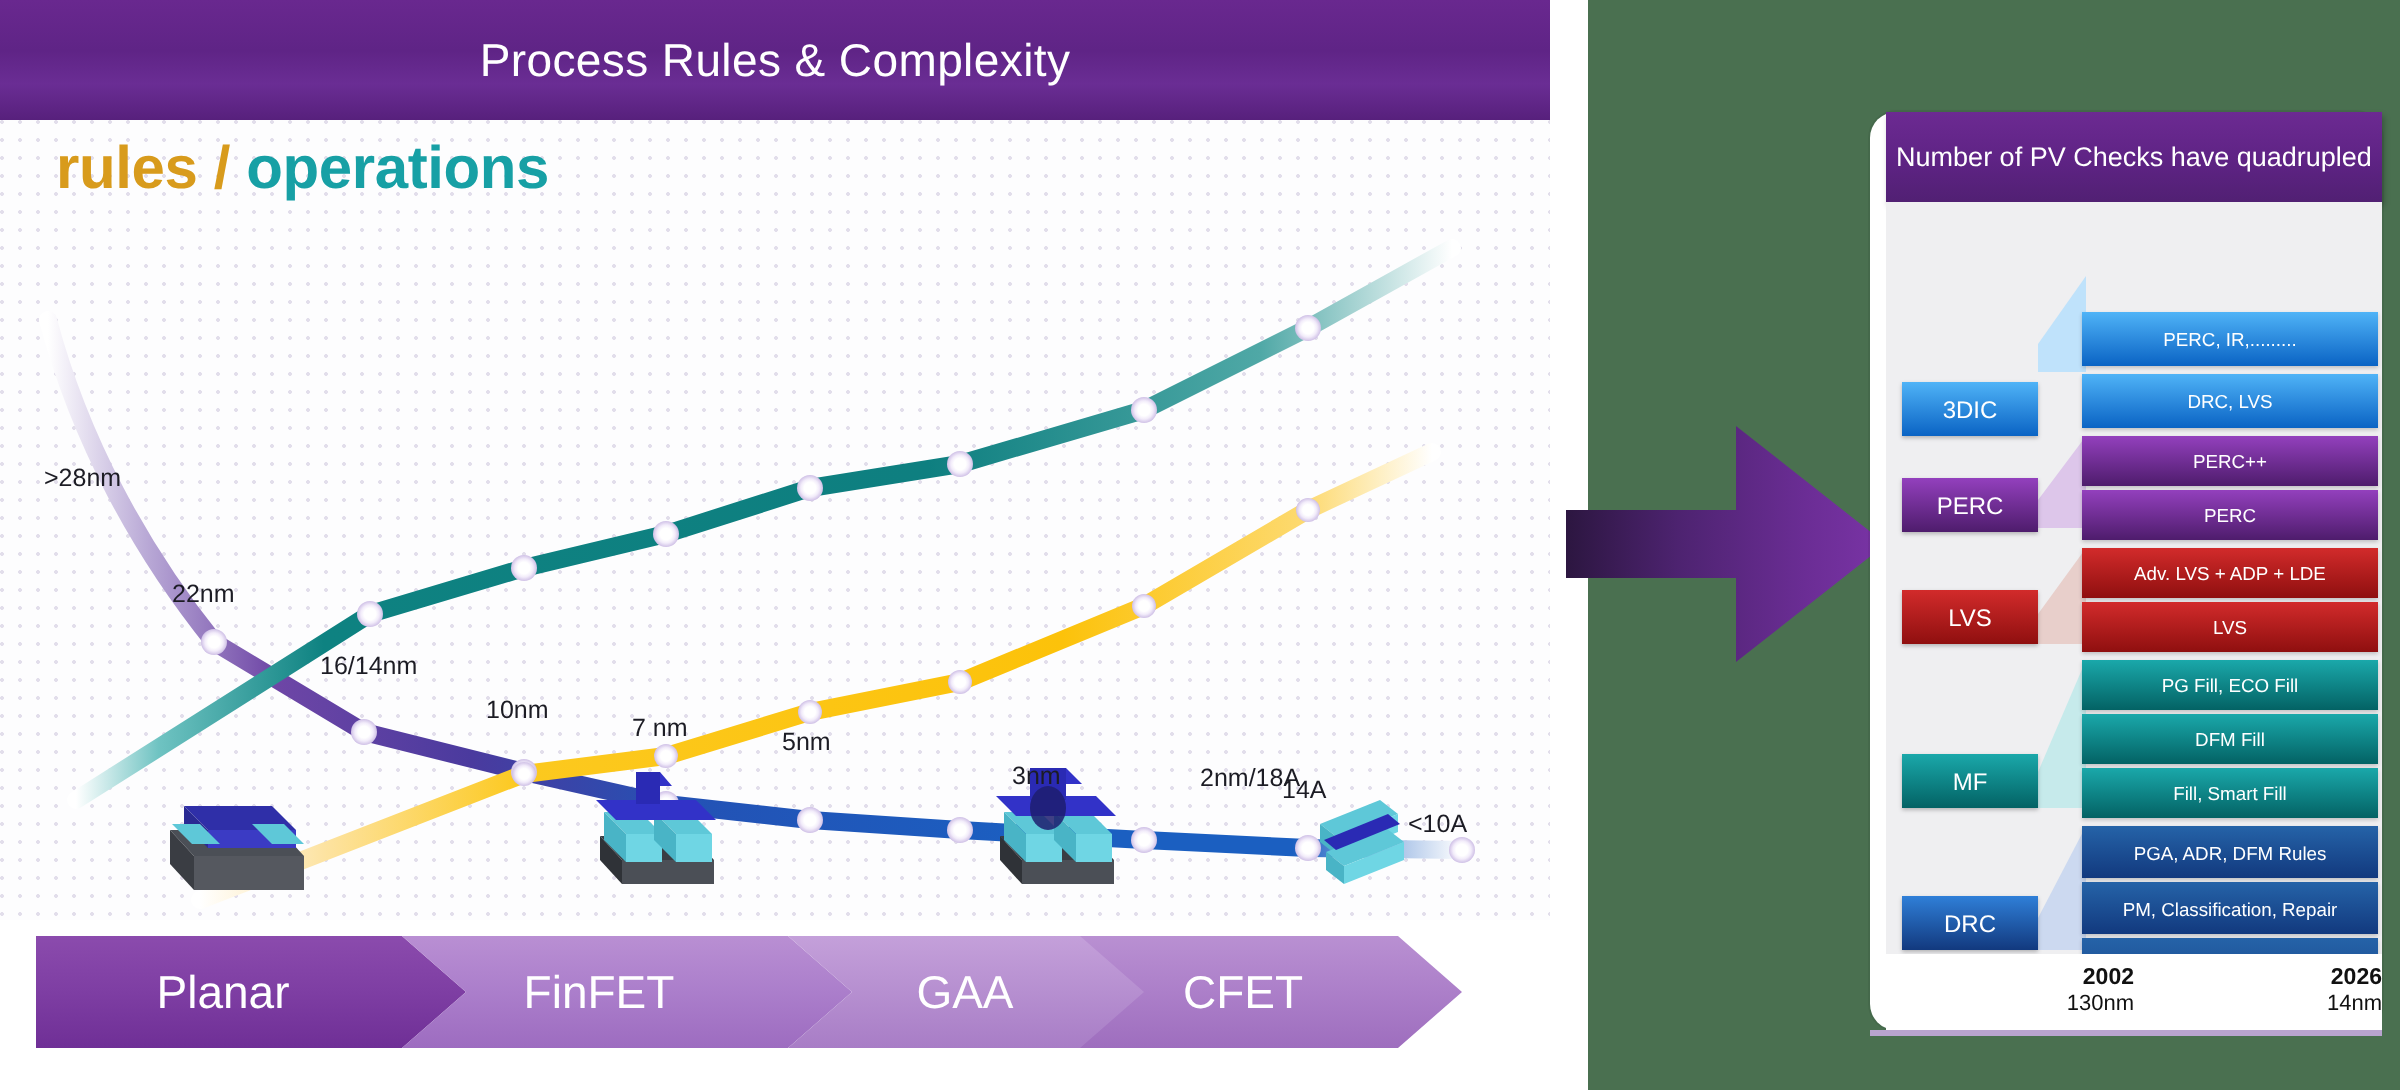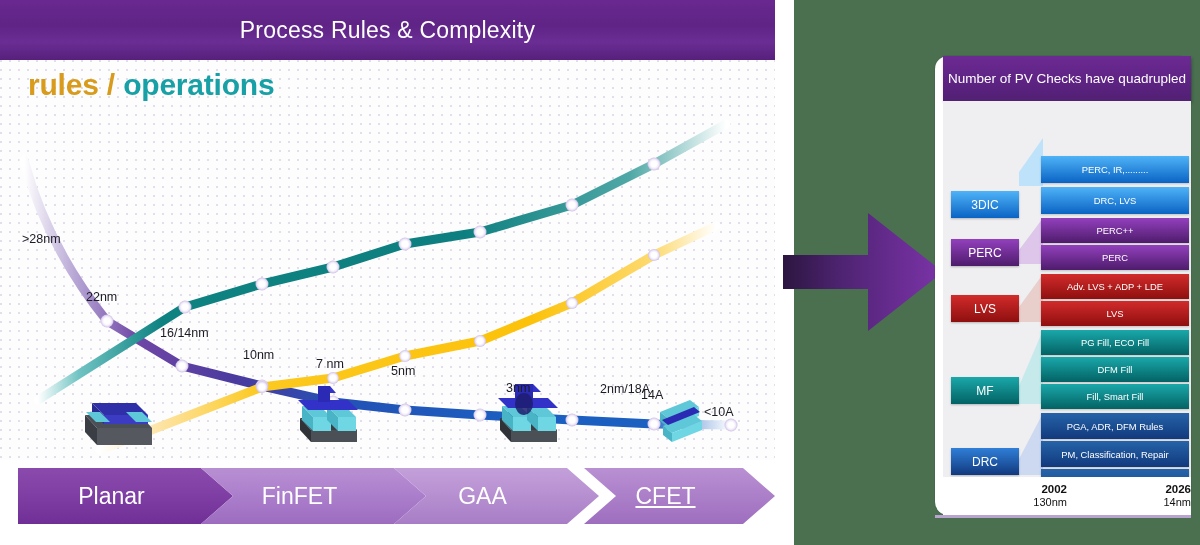--- a/index.html
+++ b/index.html
@@ -49,22 +49,22 @@
     display:flex;align-items:center;
     color:#ffffff;font-size:23px;
   }
   .seg span{display:block;width:100%;text-align:center;padding-right:28px;}
   .seg1{left:0;width:215px;background:linear-gradient(180deg,#8b4bad,#7e3ea3 50%,#6f2f96);
     clip-path:polygon(0 0,183px 0,215px 28px,183px 56px,0 56px);}
   .seg2{left:183px;width:225px;background:linear-gradient(180deg,#b98fd3,#ab7ecb 50%,#9d6cc0);
     clip-path:polygon(0 0,193px 0,225px 28px,193px 56px,0 56px,32px 28px);}
   .seg3{left:376px;width:205px;background:linear-gradient(180deg,#c4a0da,#b68fd0 50%,#a87dc6);
     clip-path:polygon(0 0,173px 0,205px 28px,173px 56px,0 56px,32px 28px);}
-  .seg4{left:566px;width:191px;background:linear-gradient(180deg,#b990d2,#ac7fc9 50%,#9e6ebe);
-    clip-path:polygon(0 0,159px 0,191px 28px,159px 56px,0 56px,32px 28px);text-decoration:underline;}
+  .seg4{left:522px;width:191px;background:linear-gradient(180deg,#b990d2,#ac7fc9 50%,#9e6ebe);
+    clip-path:polygon(0 0,159px 0,191px 28px,159px 56px,0 56px,32px 28px);}
 
   .bigarrow{position:absolute;left:783px;top:213px;width:160px;height:118px;}
 
   .panel{
     position:absolute;left:935px;top:56px;width:256px;height:459px;
     background:#ffffff;
     box-shadow:0 0 0 1px rgba(0,0,0,.06);
     border-radius:13px;
   }
   .panel-underline{position:absolute;left:935px;top:515px;width:256px;height:3px;background:#b9a4cf;}

